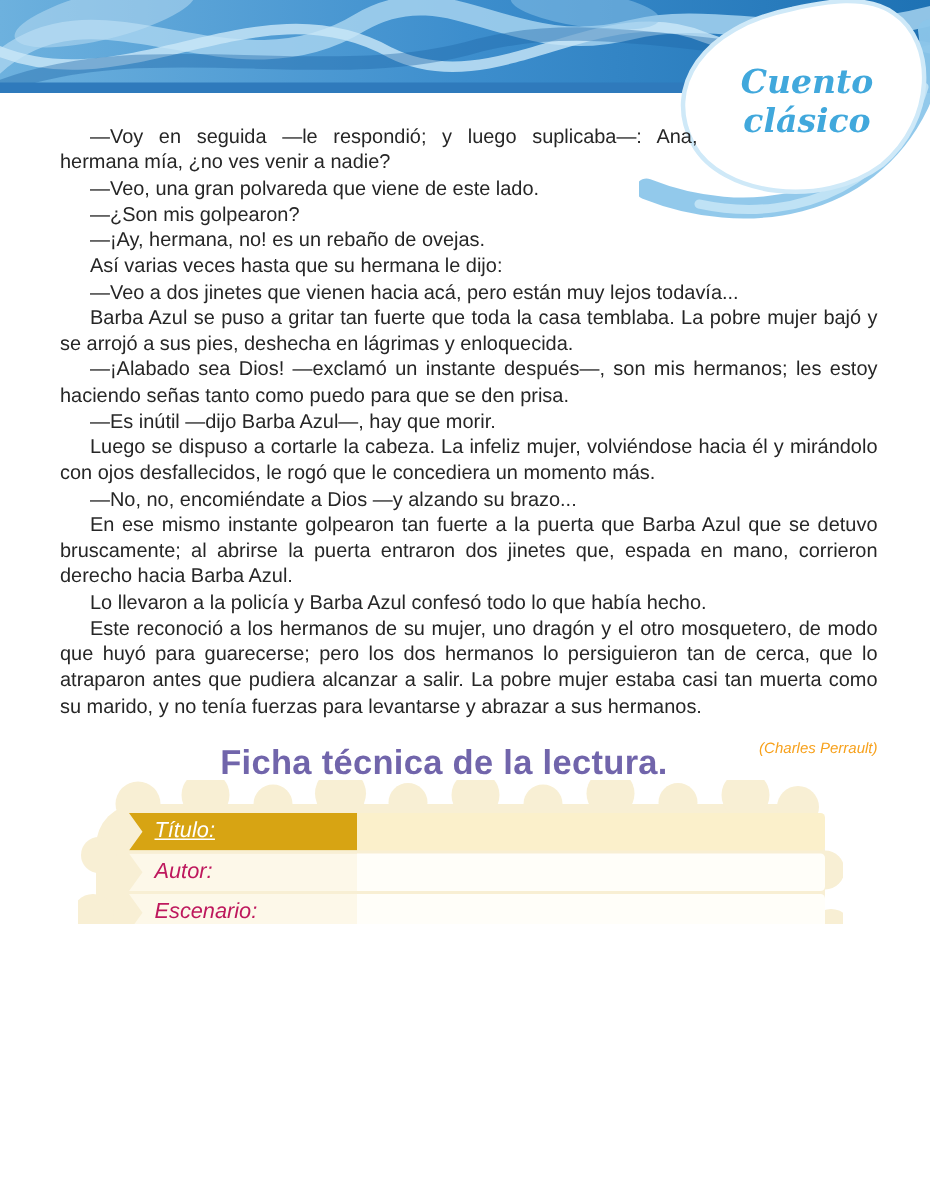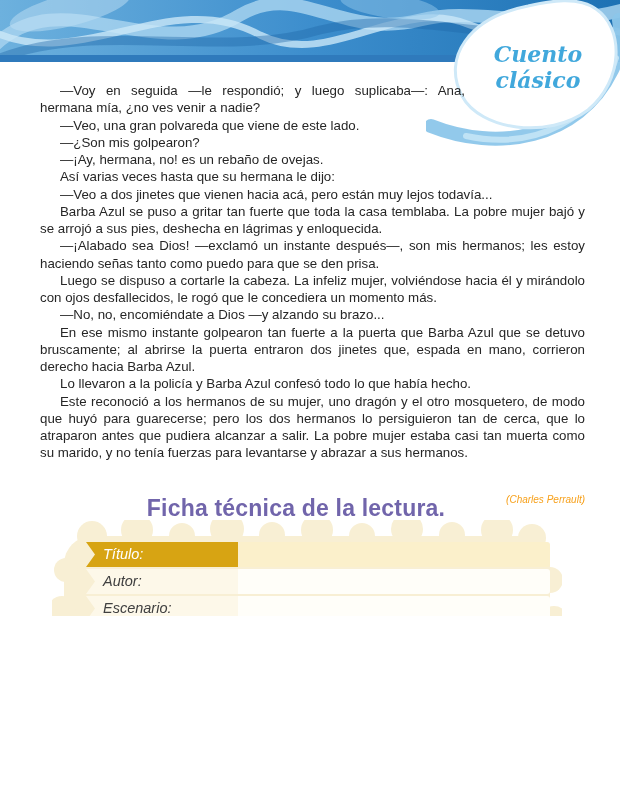--- a/index.html
+++ b/index.html
@@ -24,23 +24,23 @@
   
   .ficha-title{position:absolute;top:495px;left:0;width:592px;text-align:center;
                color:#7165ab;font-size:23px;font-weight:bold;letter-spacing:.2px;}
   .ficha-cloud{position:absolute;left:52px;top:520px;width:510px;height:222px;}
   .ficha-cloud>svg{position:absolute;inset:0;width:100%;height:100%;}
   .frows{position:absolute;left:34px;top:22px;right:12px;}
   .frow{display:flex;height:25px;margin-bottom:2px;font-style:italic;font-size:14.5px;}
   .flabel{width:152px;line-height:25px;padding-left:17px;box-sizing:border-box;
           clip-path:polygon(0 0,100% 0,100% 100%,0 100%,9px 50%);}
   .fvalue{flex:1;border-radius:0 3px 3px 0;}
-  .frow.gold .flabel{background:#d7a413;color:#ffffff;}
+  .frow.gold .flabel{background:#d7a413;color:#ffffff;text-decoration:underline;}
   .frow.gold .fvalue{background:#fbf0cb;}
-  .frow.plain .flabel{background:#fdf8e9;color:#404040;}
+  .frow.plain .flabel{background:#fdf8e9;color:#be185d;}
   .frow.plain .fvalue{background:#fffef9;}
 
   
   .starband{position:absolute;left:78px;top:733px;width:500px;height:64px;z-index:1;}
   .starband svg{display:block;width:100%;height:100%;overflow:visible;}
   .pencil{position:absolute;left:2px;top:658px;width:104px;height:140px;z-index:3;}
   .boy{position:absolute;left:482px;top:650px;width:112px;height:120px;z-index:2;}
   .brand{position:absolute;left:528px;top:702px;width:130px;height:15px;line-height:15px;
          text-align:center;font-weight:bold;font-size:13px;letter-spacing:.5px;
          transform:rotate(-90deg);transform-origin:center;z-index:4;}
@@ -84,20 +84,21 @@
   <div class="story">
     <div class="badge-spacer"></div>
   <p>—Voy en seguida —le respondió; y luego suplicaba—: Ana, hermana mía, ¿no ves venir a nadie?</p>
       <p>—Veo, una gran polvareda que viene de este lado.</p>
       <p>—¿Son mis golpearon?</p>
       <p>—¡Ay, hermana, no! es un rebaño de ovejas.</p>
       <p>Así varias veces hasta que su hermana le dijo:</p>
       <p>—Veo a dos jinetes que vienen hacia acá, pero están muy lejos todavía...</p>
       <p>Barba Azul se puso a gritar tan fuerte que toda la casa temblaba. La pobre mujer bajó y se arrojó a sus pies, deshecha en lágrimas y enloquecida.</p>
       <p>—¡Alabado sea Dios! —exclamó un instante después—, son mis hermanos; les estoy haciendo señas tanto como puedo para que se den prisa.</p>
+      <p>—Es inútil —dijo Barba Azul—, hay que morir.</p>
       <p>Luego se dispuso a cortarle la cabeza. La infeliz mujer, volviéndose hacia él y mirándolo con ojos desfallecidos, le rogó que le concediera un momento más.</p>
       <p>—No, no, encomiéndate a Dios —y alzando su brazo...</p>
       <p>En ese mismo instante golpearon tan fuerte a la puerta que Barba Azul que se detuvo bruscamente; al abrirse la puerta entraron dos jinetes que, espada en mano, corrieron derecho hacia Barba Azul.</p>
       <p>Lo llevaron a la policía y Barba Azul confesó todo lo que había hecho.</p>
       <p>Este reconoció a los hermanos de su mujer, uno dragón y el otro mosquetero, de modo que huyó para guarecerse; pero los dos hermanos lo persiguieron tan de cerca, que lo atraparon antes que pudiera alcanzar a salir. La pobre mujer estaba casi tan muerta como su marido, y no tenía fuerzas para levantarse y abrazar a sus hermanos.</p>
     </div>
   <div class="story" style="top:488px;">
     <div class="credit">(Charles Perrault)</div>
   </div>
 

